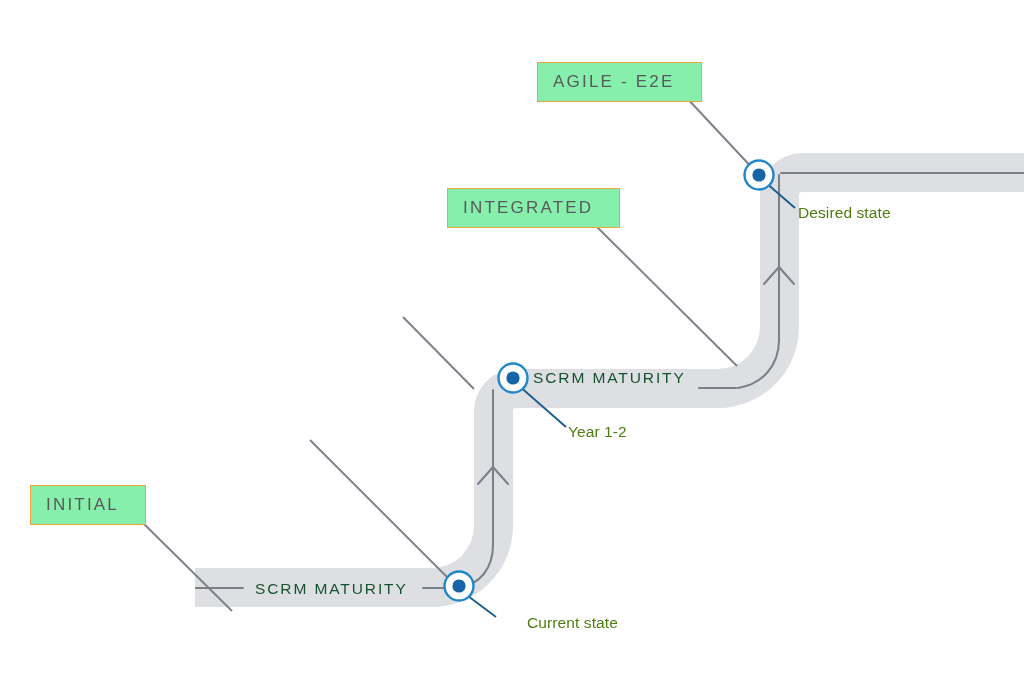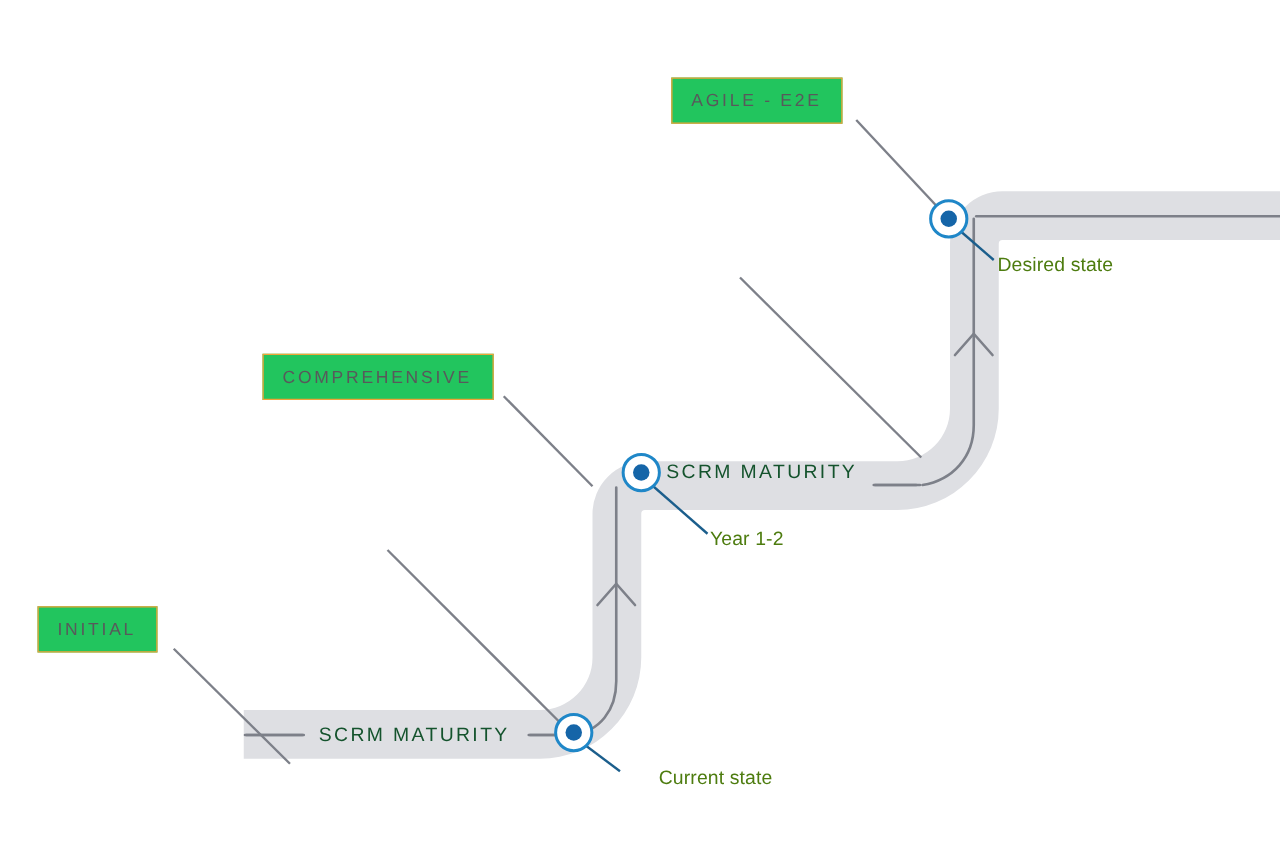--- a/index.html
+++ b/index.html
@@ -19,26 +19,26 @@
     overflow: hidden;
   }
   #stage svg {
     position: absolute;
     left: 0;
     top: 0;
   }
   .stage-label {
     position: absolute;
     border: 1.6px solid #f0a337;
-    background: #22c55e;
+    background: #86efac;
     color: #58595b;
-    font-size: 14px;
+    font-size: 17px;
     letter-spacing: 2.2px;
     line-height: 1;
-    padding: 10px 16px 11px 15px;
+    padding: 10px 26px 11px 15px;
     white-space: nowrap;
     box-sizing: border-box;
   }
   .band-text {
     position: absolute;
     color: #14532d;
     font-size: 15.5px;
     letter-spacing: 1.9px;
     white-space: nowrap;
     line-height: 1;
@@ -136,22 +136,22 @@
       <g>
         <circle cx="759" cy="175" r="14.5" fill="#ffffff" stroke="#1f87c8" stroke-width="2.4"></circle>
         <circle cx="759" cy="175" r="6.6" fill="#1565a8"></circle>
       </g>
     </g>
   </svg>
 
   <div class="stage-label" style="left:30px;  top:485px;">INITIAL</div>
 
 
-  <div class="stage-label" style="left:210px; top:283px;">COMPREHENSIVE</div>
 
+  <div class="stage-label" style="left:447px; top:188px;">INTEGRATED</div>
 
   <div class="stage-label" style="left:537px; top:62px;">AGILE - E2E</div>
 
   <div class="band-text" style="left:255px; top:581px;">SCRM MATURITY</div>
 
   <div class="band-text" style="left:533px; top:370px;">SCRM MATURITY</div>
 
   <div class="node-text" style="left:499px; top:615px;margin-left:28px;">Current state</div>
 
   <div class="node-text" style="left:568px; top:424px;">Year 1-2</div>

